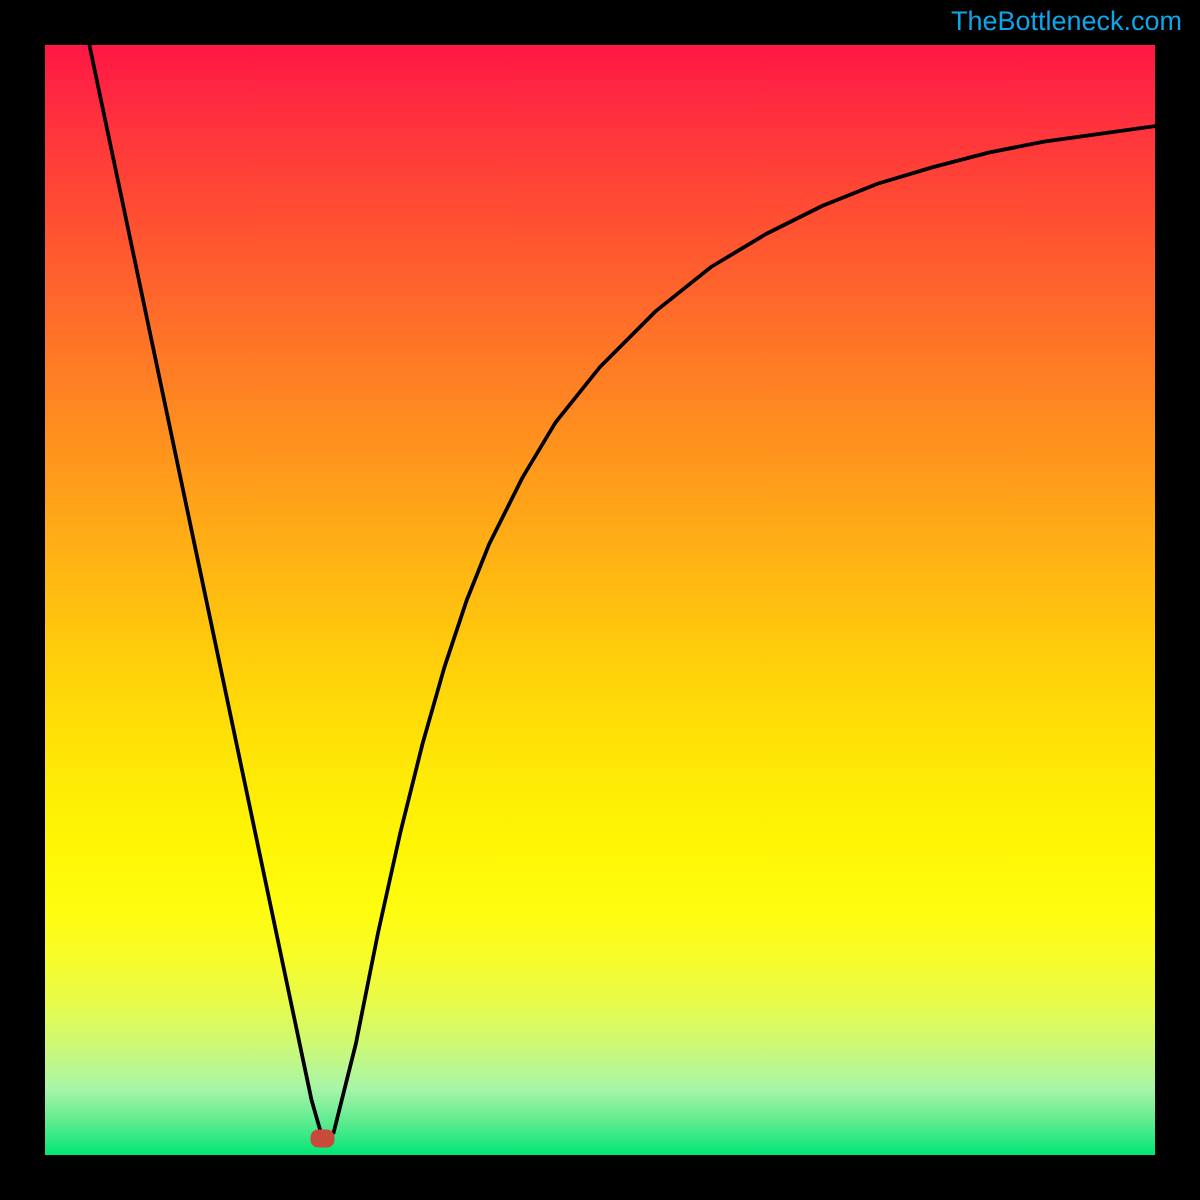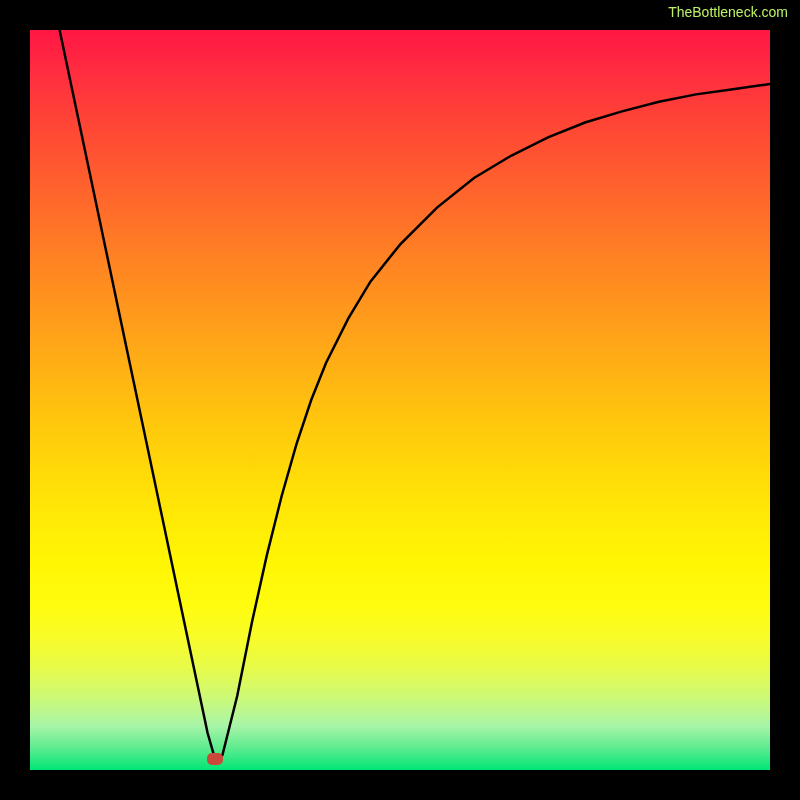--- a/index.html
+++ b/index.html
@@ -11,22 +11,22 @@
       width: 800px;
       height: 800px;
       background: #000;
       position: relative;
       font-family: Arial, sans-serif;
     }
     .watermark {
       position: absolute;
       top: 4px;
       right: 12px;
-      color: #bef264;
-      font-size: 14px;
+      color: #0ea5e9;
+      font-size: 18px;
       font-weight: normal;
       z-index: 10;
     }
     .chart-area {
       position: absolute;
       top: 30px;
       left: 30px;
       right: 30px;
       bottom: 30px;
       background: linear-gradient(to bottom,

